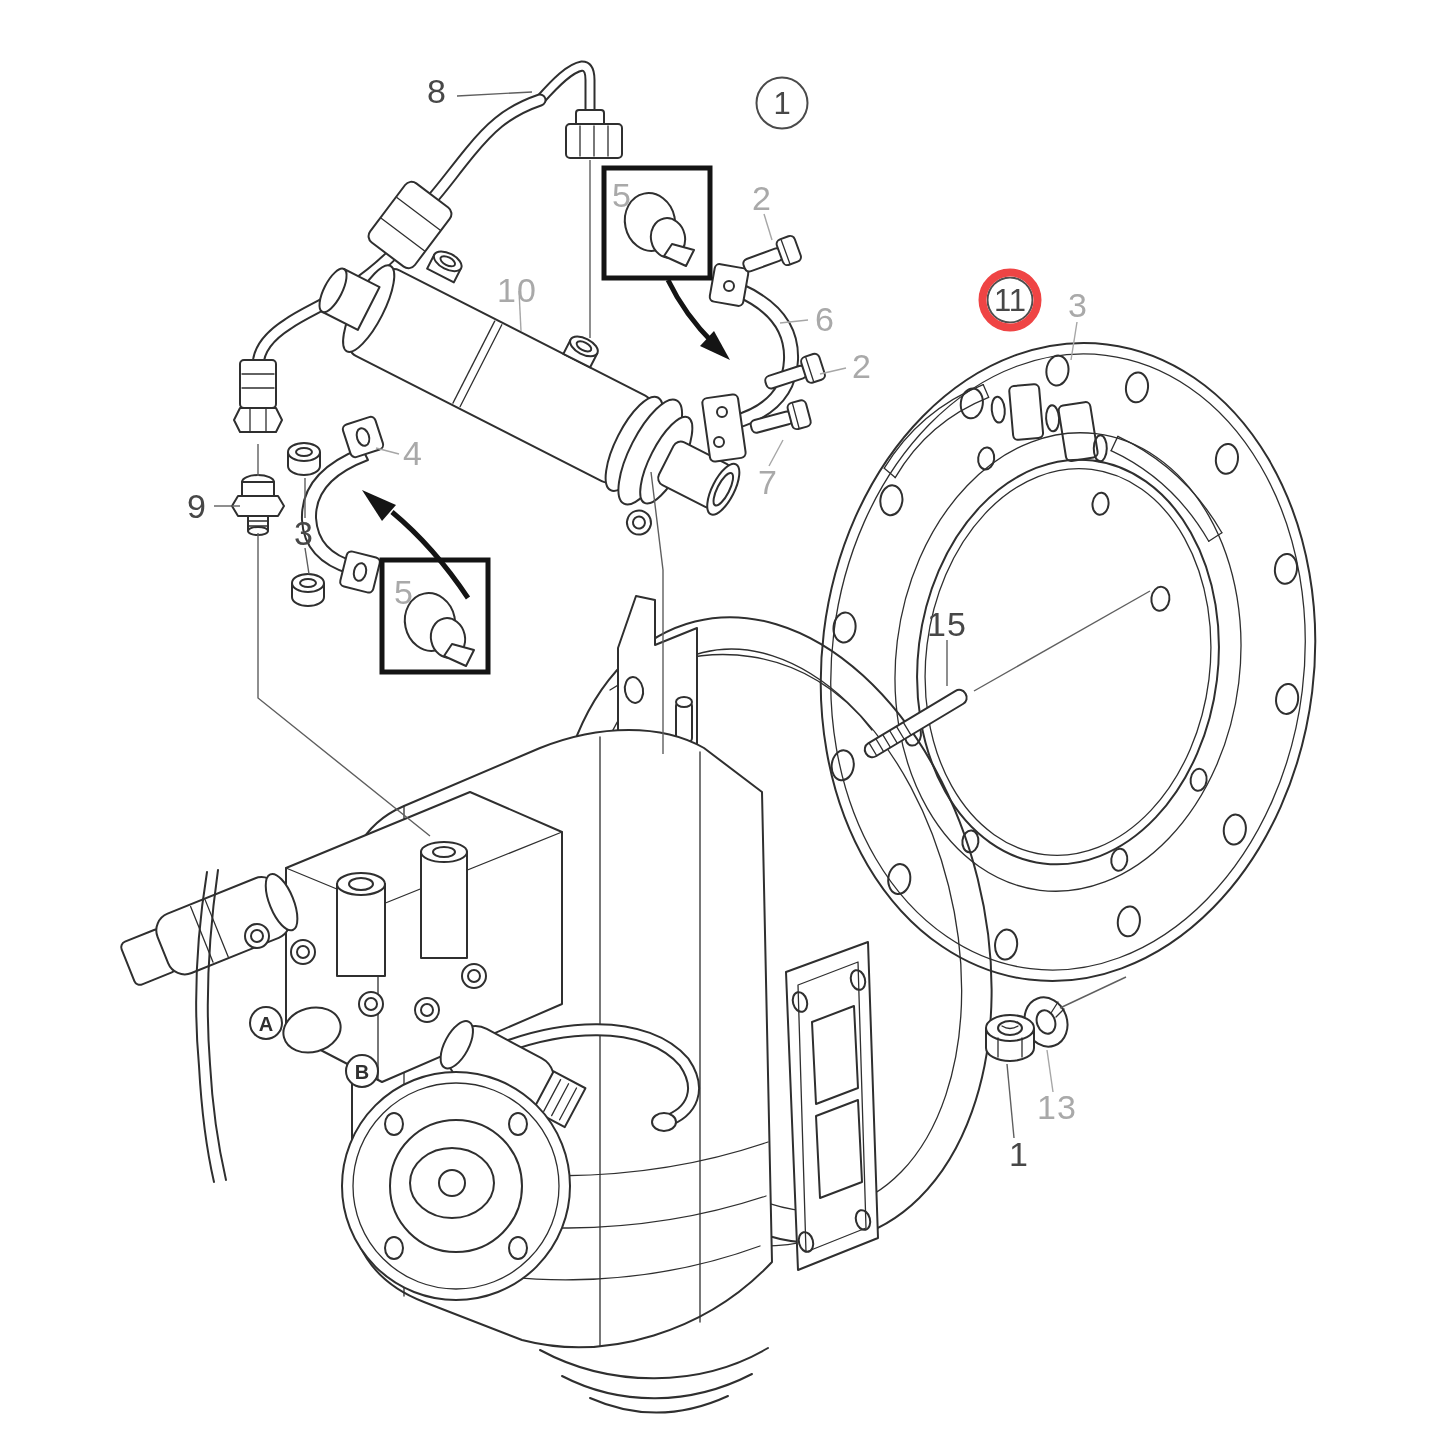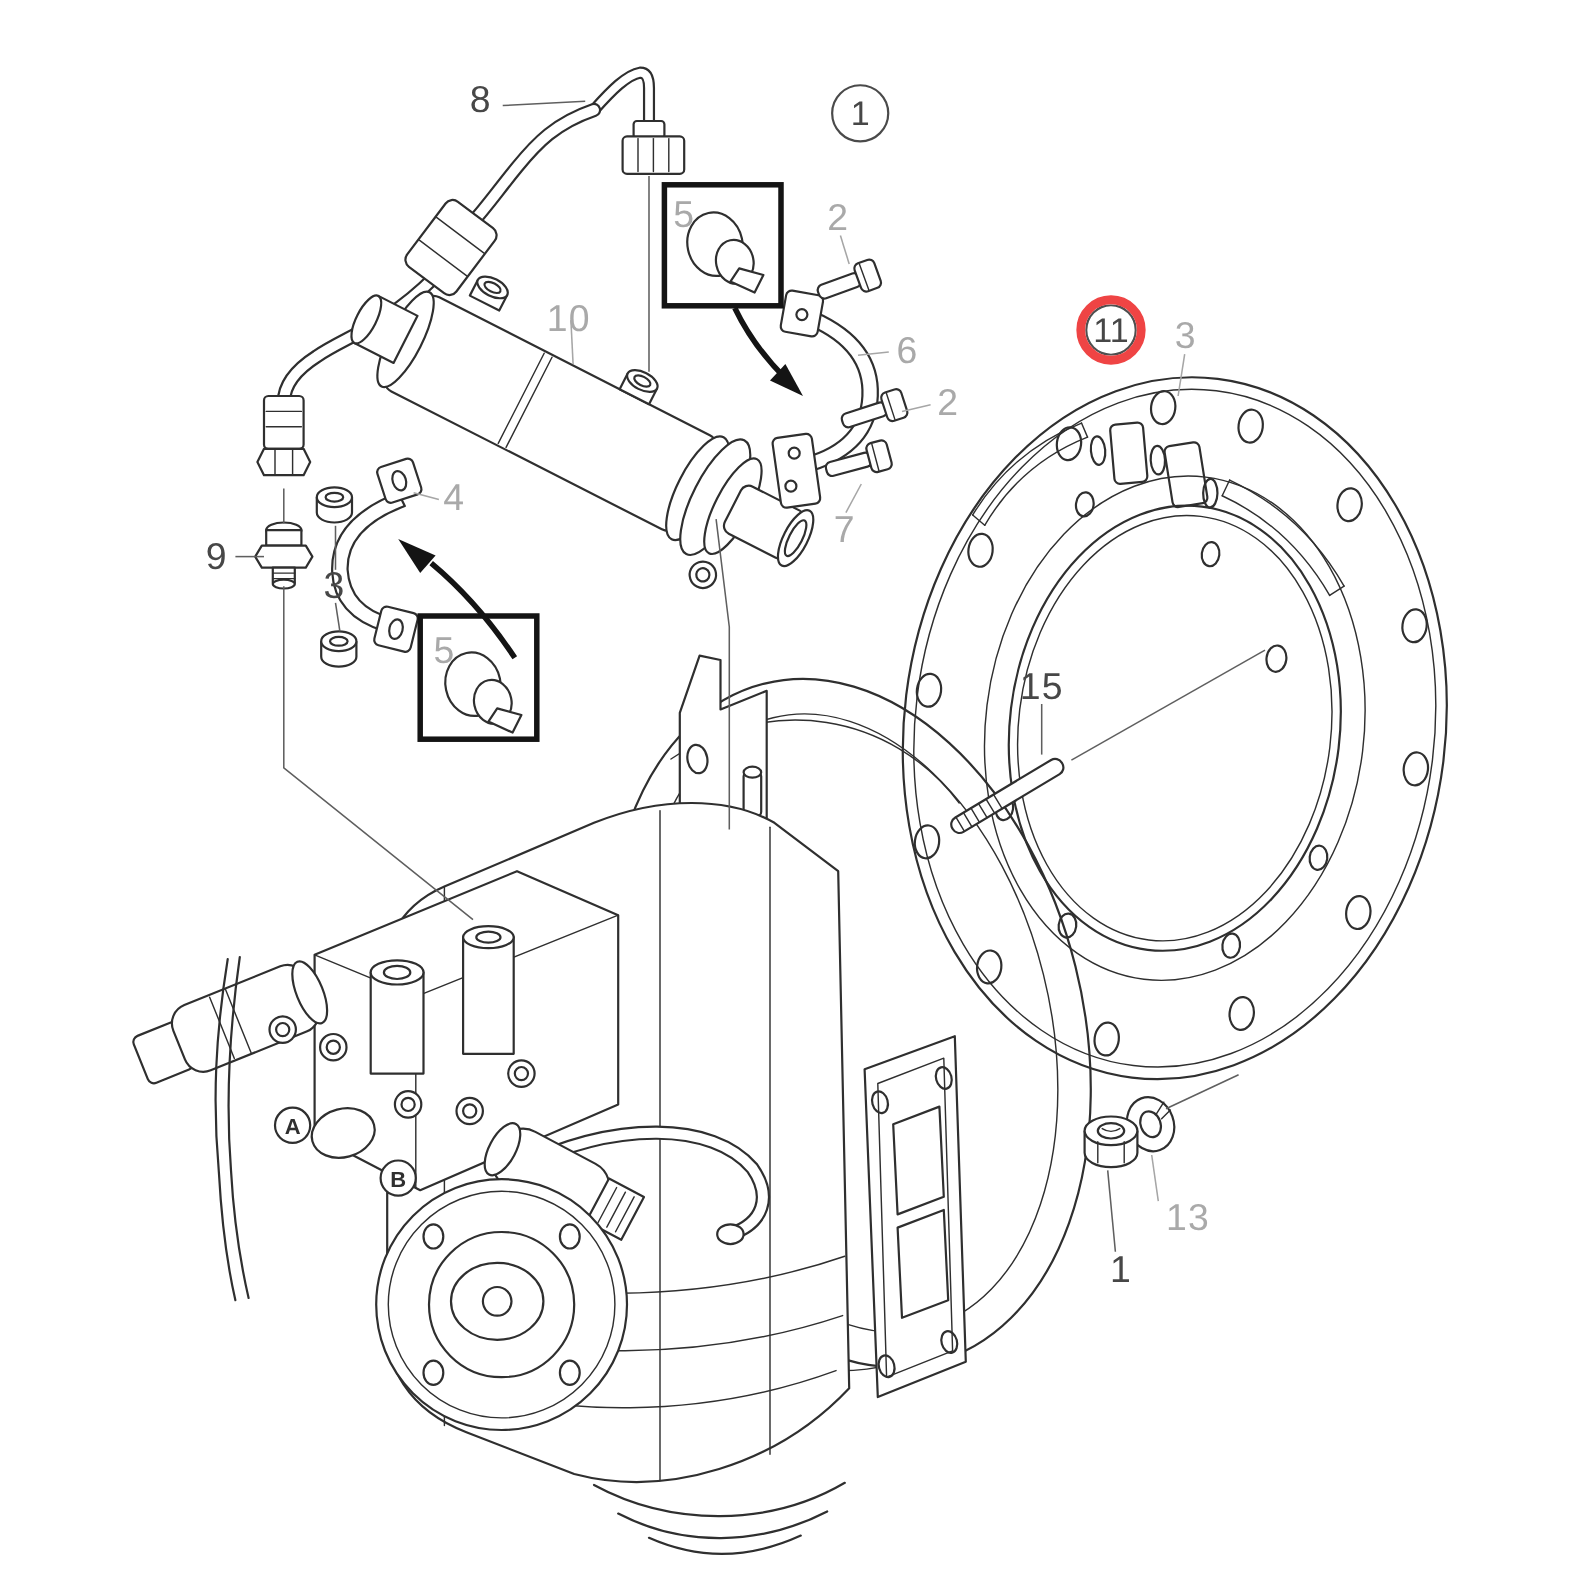--- a/index.html
+++ b/index.html
@@ -395,15 +395,15 @@
   <div class="num gray" style="left:413px;top:453px">4</div>
   <div class="num gray" style="left:768px;top:482px">7</div>
   <div class="num dark" style="left:197px;top:506px">9</div>
   <div class="num dark" style="left:304px;top:533px">3</div>
   <div class="num gray" style="left:404px;top:592px">5</div>
   <div class="badge green" style="left:1010px;top:300px">
     <span>11</span>
   </div>
   <div class="num gray" style="left:1078px;top:305px">3</div>
   <div class="num dark" style="left:947px;top:624px">15</div>
-  <div class="num gray" style="left:1080px;top:1107px">13</div>
+  <div class="num gray" style="left:1057px;top:1107px">13</div>
   <div class="num dark" style="left:1019px;top:1154px">1</div>
 </div>
 
 </body></html>

